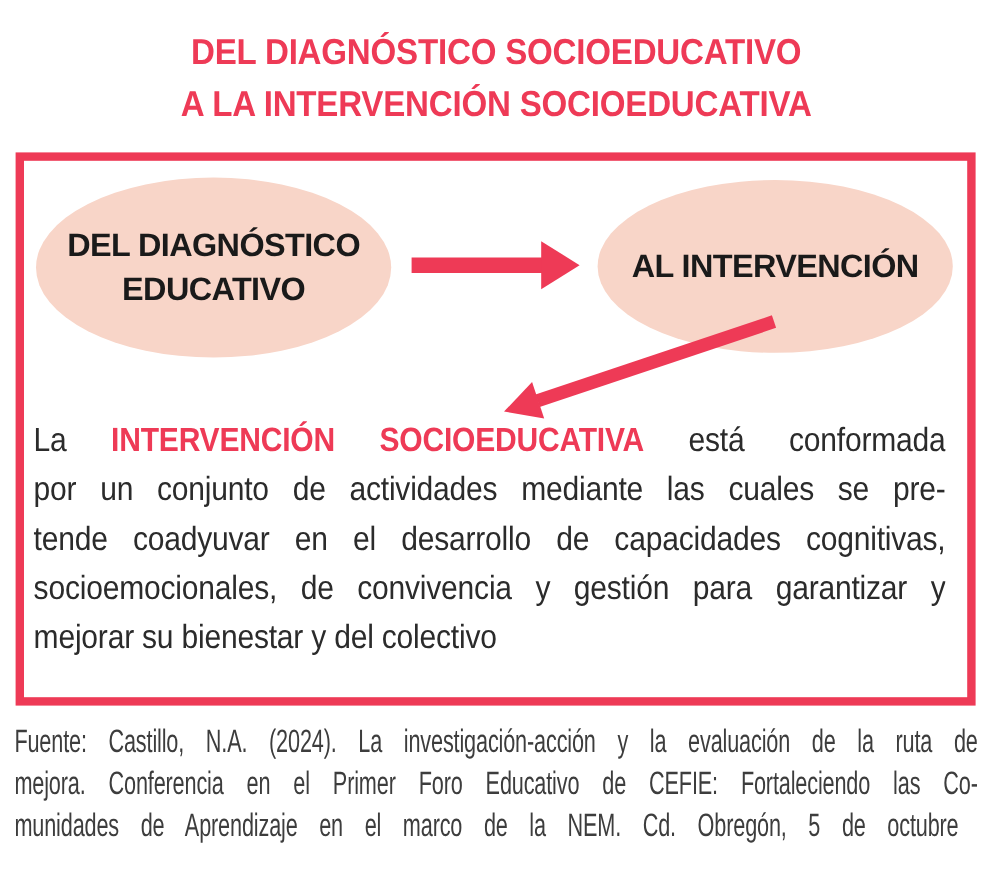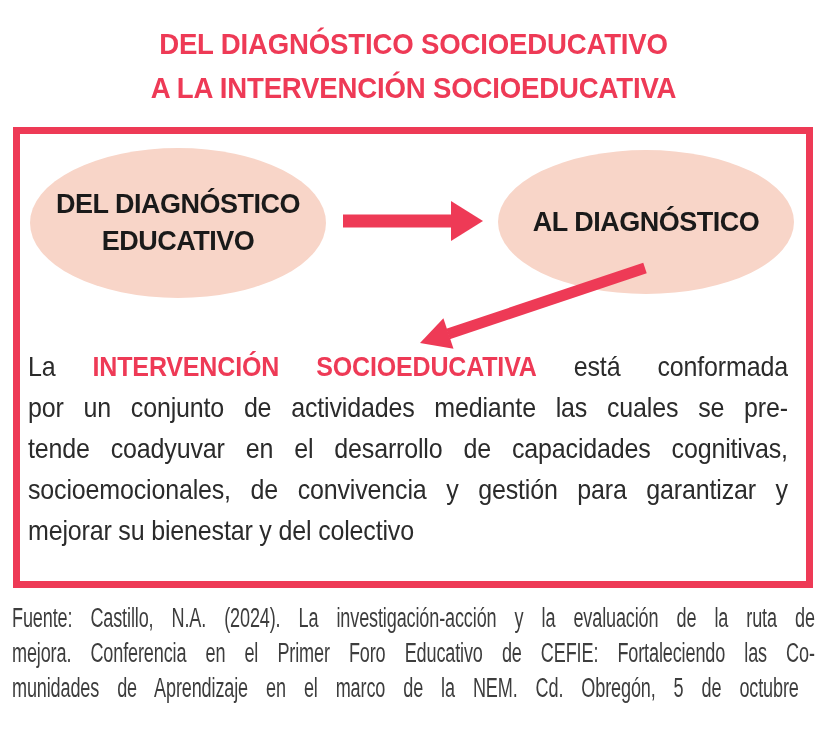--- a/index.html
+++ b/index.html
@@ -88,21 +88,21 @@
   </div>
 
   <div class="content-box">
 
     <div class="node node-left">
       <div>DEL DIAGNÓSTICO</div>
       <div>EDUCATIVO</div>
     </div>
 
     <div class="node node-right">
-      <div>AL DIAGNÓSTICO</div>
+      <div>AL INTERVENCIÓN</div>
     </div>
 
     <svg class="arrows-svg" viewBox="0 0 786 447">
       <g>
         <line x1="323" y1="87" x2="432" y2="87" stroke-width="13" stroke="#ee3a56"></line>
         <polygon points="431,67 463,87 431,107" fill="#ee3a56"></polygon>
       </g>
       <g>
         <line x1="625" y1="134" x2="428" y2="200" stroke-width="11" stroke="#ee3a56"></line>
         <polygon points="400,209 423.4,184.3 433.5,214.7" fill="#ee3a56"></polygon>

